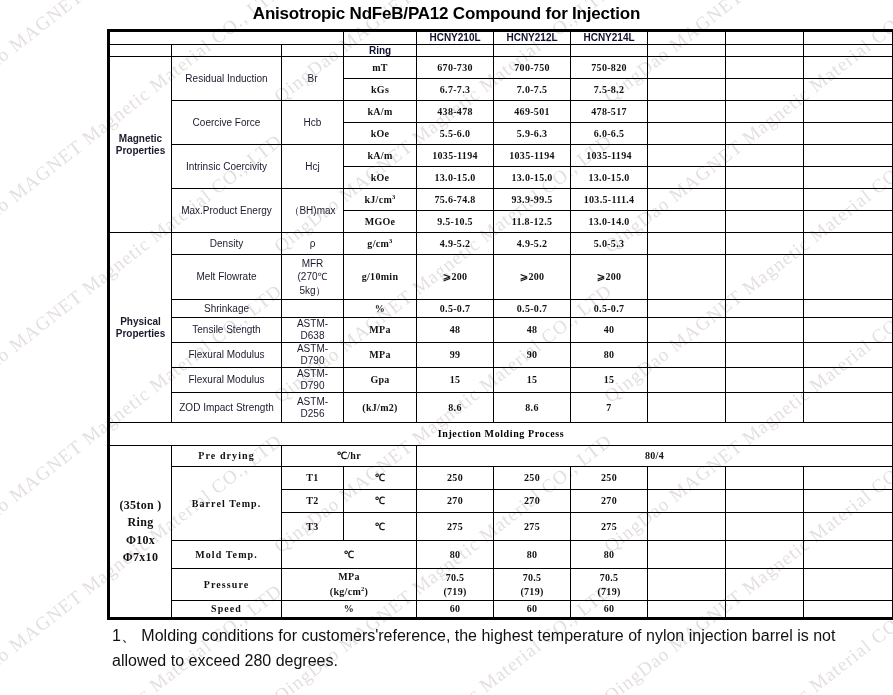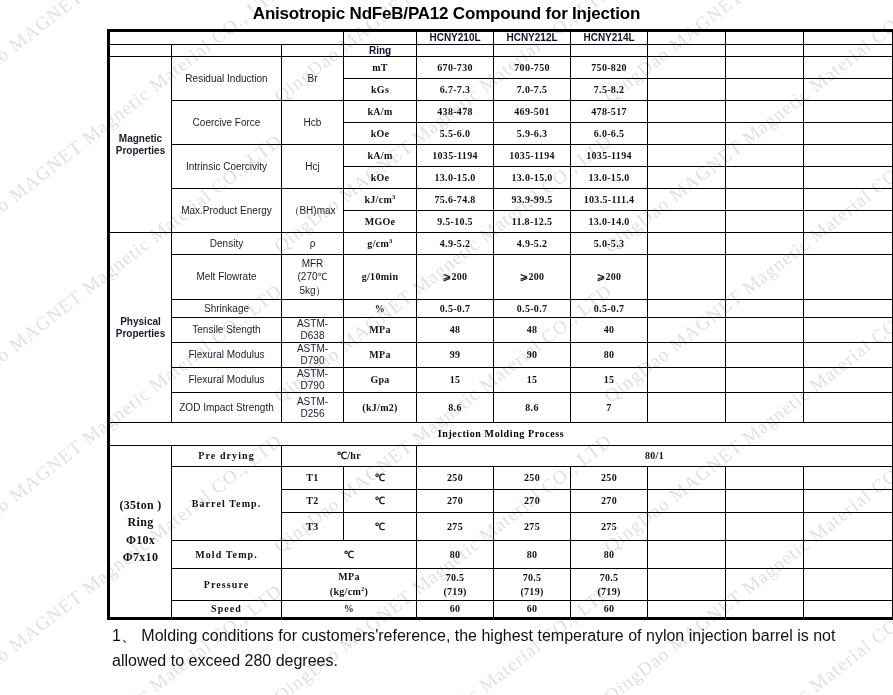--- a/index.html
+++ b/index.html
@@ -390,21 +390,21 @@
     </tr>
 
     <tr style="height:21px">
       <td rowspan="7" class="mono" style="line-height:1.45;font-size:12px">
         <span>(35ton )</span><br>
         <span>Ring</span><br>
         <span>Φ10x Φ7x10</span>
       </td>
       <td class="proc">Pre drying</td>
       <td class="mono" colspan="2">℃/hr</td>
-      <td class="mono" colspan="6">80/1</td>
+      <td class="mono" colspan="6">80/4</td>
     </tr>
 
     <tr style="height:23px">
       <td class="proc" rowspan="3">Barrel Temp.</td>
       <td class="mono">T1</td>
       <td class="mono">℃</td>
       <td class="mono">250</td>
       <td class="mono">250</td>
       <td class="mono">250</td>
       <td></td>

